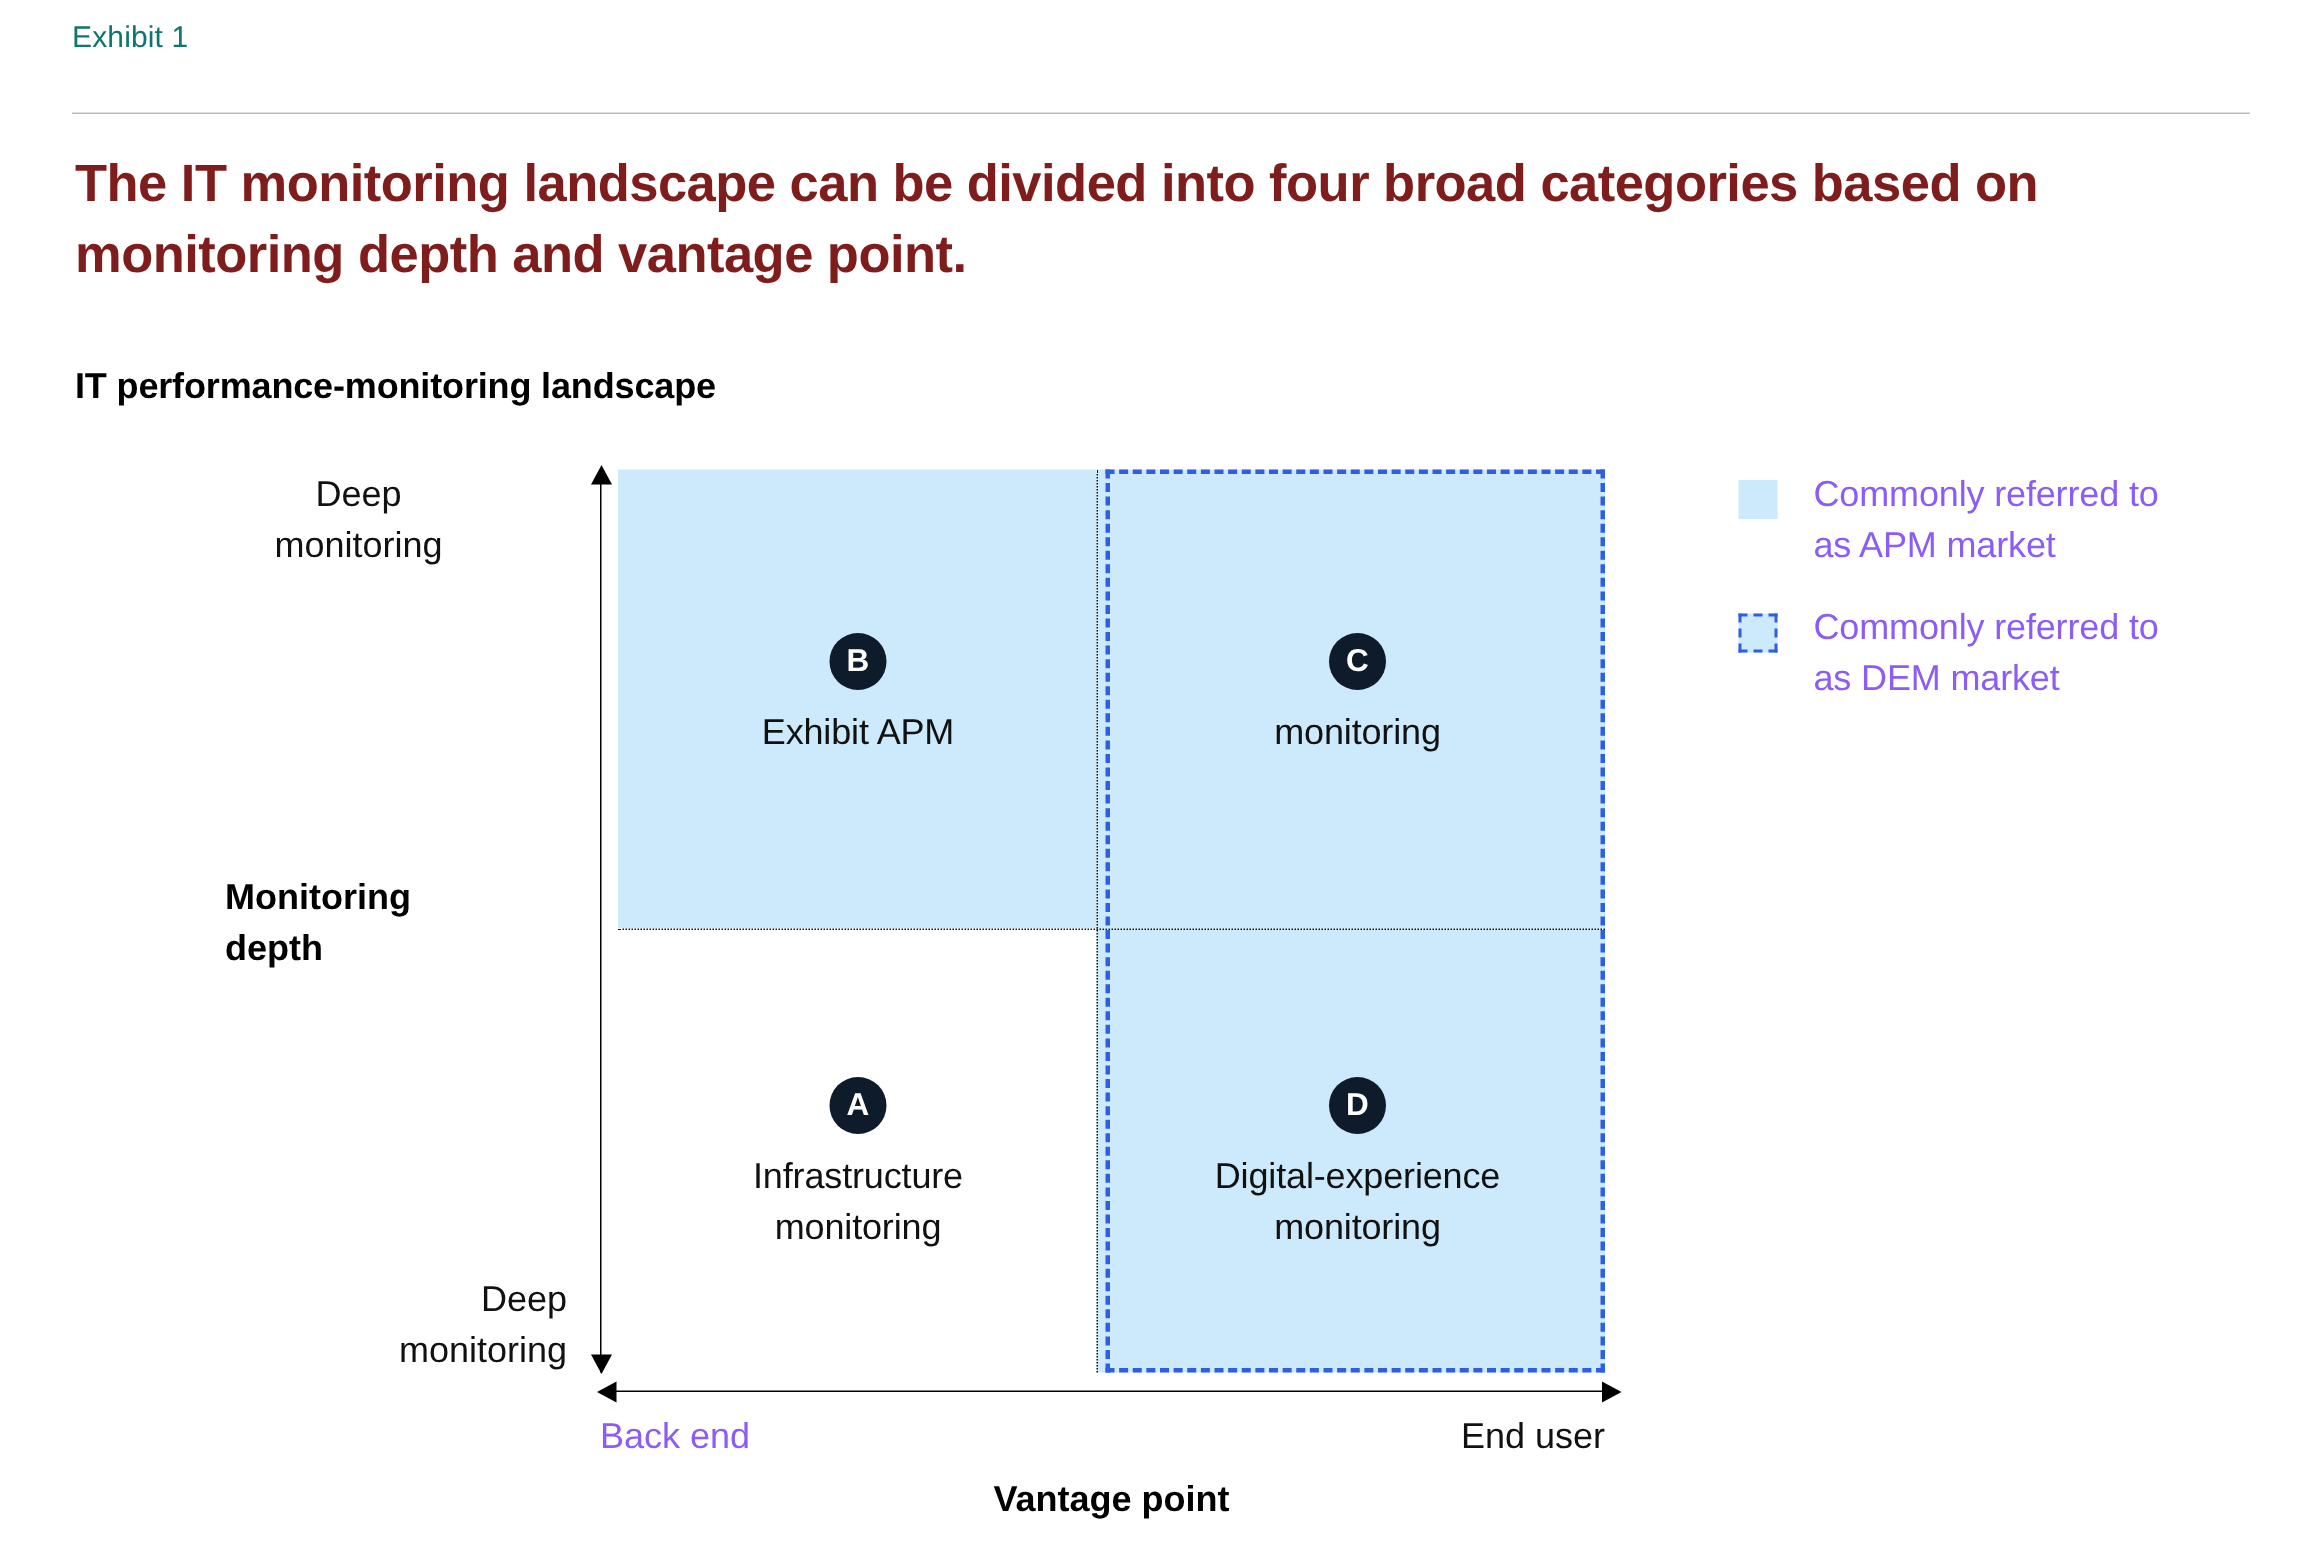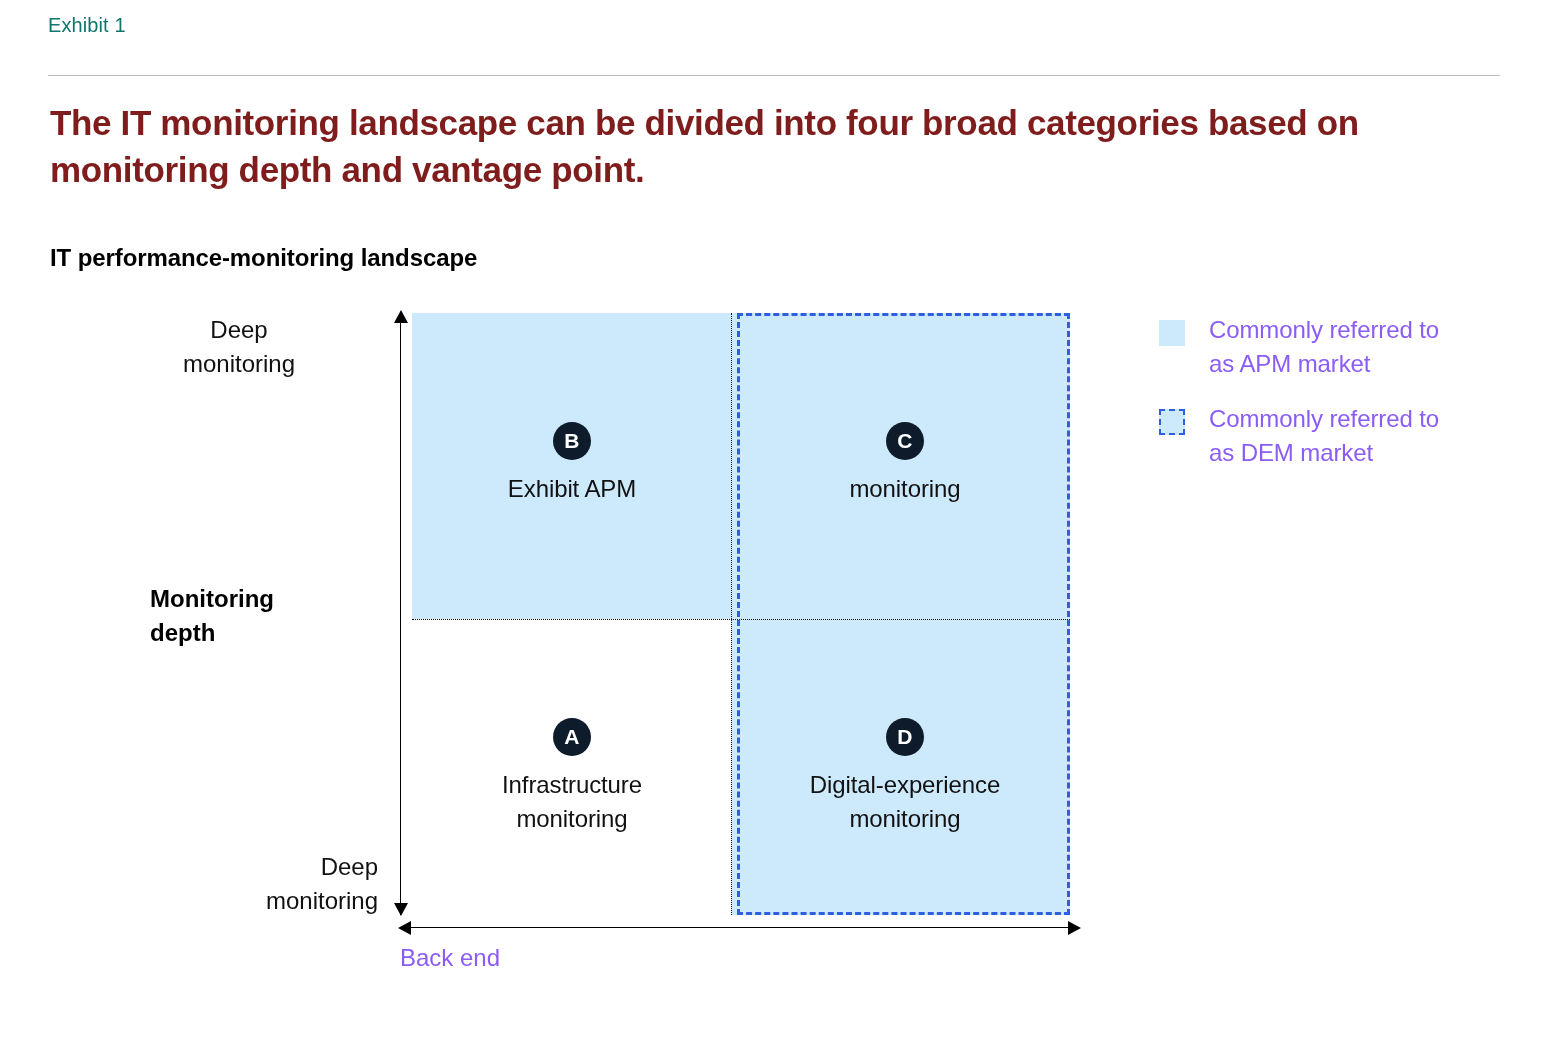--- a/index.html
+++ b/index.html
@@ -306,20 +306,22 @@
   <div class="y-bottom-label">
     <div>Deep</div>
     <div>monitoring</div>
   </div>
   <div class="y-axis-title">
     <div>Monitoring</div>
     <div>depth</div>
   </div>
 
   <div class="x-left-label">Back end</div>
+  <div class="x-right-label">End user</div>
+  <div class="x-axis-title">Vantage point</div>
 
   <div class="legend">
     <div class="legend-row">
       <div class="legend-swatch sw-apm"></div>
       <div class="legend-text">
         <div>Commonly referred to</div>
         <div>as APM market</div>
       </div>
     </div>
     <div class="legend-row">

